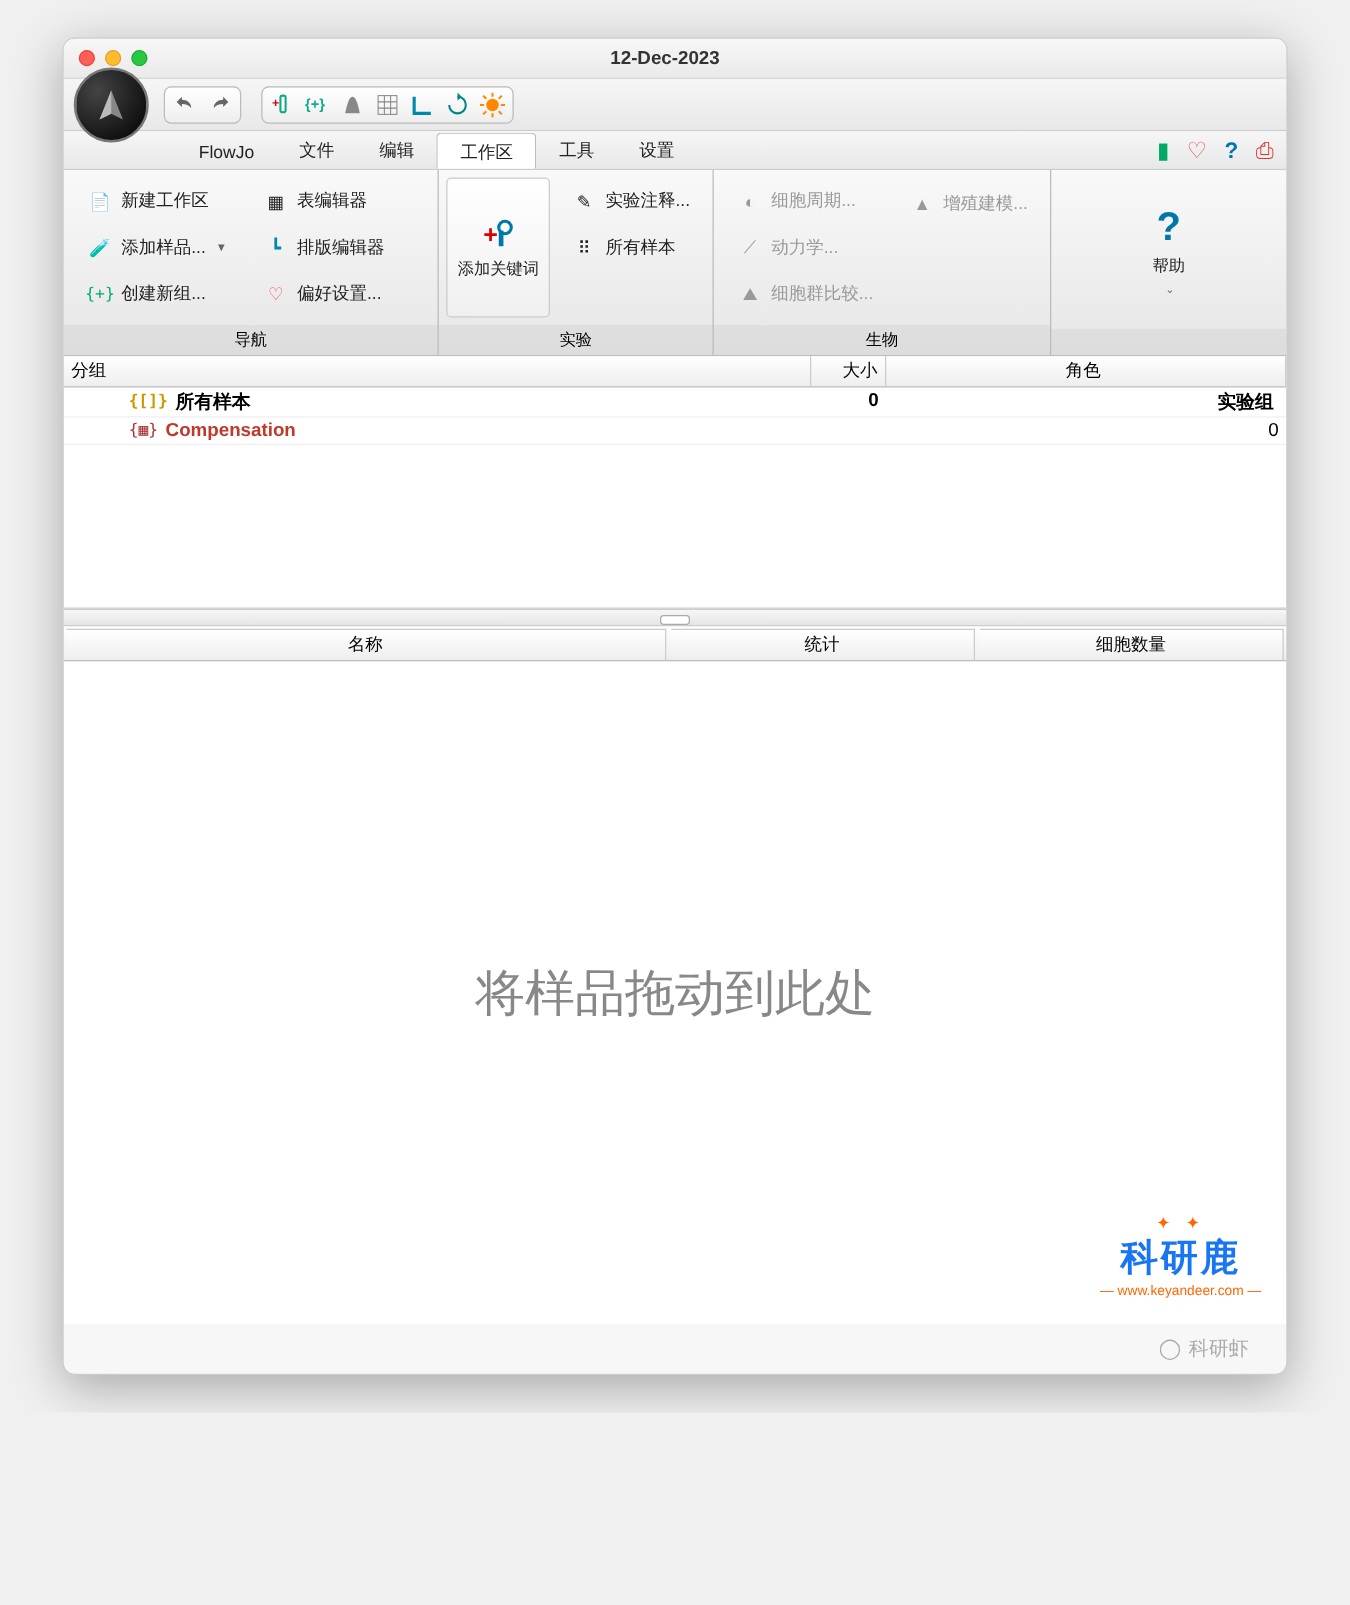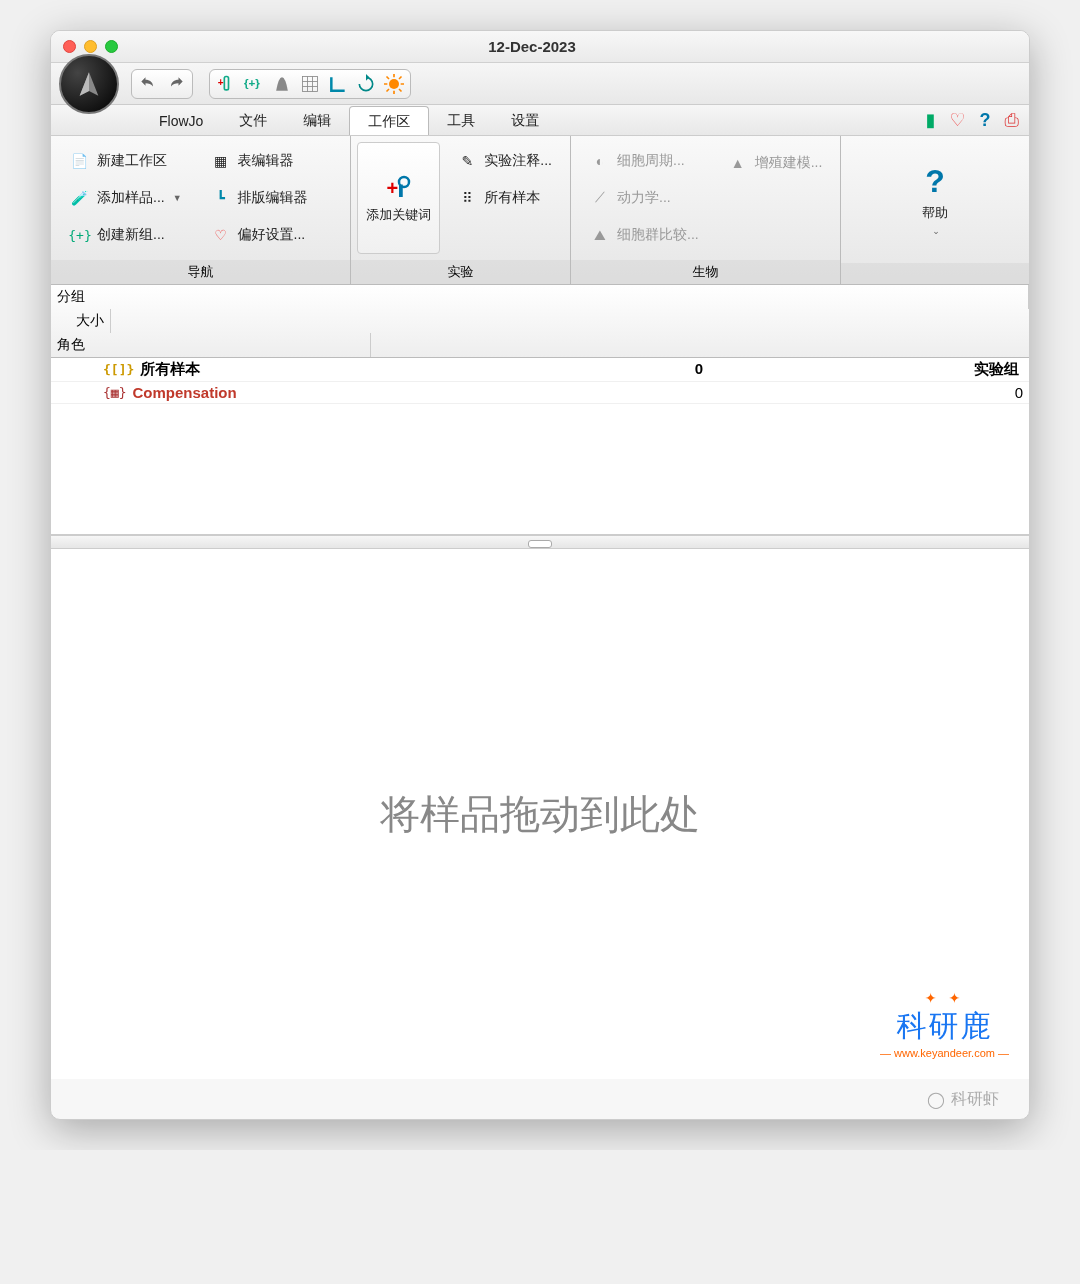--- a/index.html
+++ b/index.html
@@ -28,36 +28,36 @@
   .ribbon-group { border-right: 1px solid #bbb; display: flex; flex-direction: column; }
   .ribbon-body { flex: 1; display: flex; padding: 4px; }
   .ribbon-label { text-align: center; font-size: 13px; padding: 3px 0; background: rgba(0,0,0,0.04); }
   .rbtn { display: flex; align-items: center; gap: 6px; padding: 5px 8px; font-size: 14px; color: #222; border-radius: 4px; white-space: nowrap; }
   .rbtn.big { flex-direction: column; justify-content: center; width: 84px; gap: 4px; font-size: 13px; border: 1px solid #ccc; background: linear-gradient(#fff,#f0f0f0); border-radius: 4px; margin: 2px; }
   .rbtn.disabled { color: #999; }
   .rcol { display: flex; flex-direction: column; justify-content: space-around; padding: 2px 6px; }
   .ricon { width: 22px; height: 22px; display: inline-flex; align-items: center; justify-content: center; }
   .drop { font-size: 9px; color: #666; margin-left: 2px; }
   .table-wrap { border-bottom: 1px solid #ccc; }
-  .thead { display: flex; background: linear-gradient(#fff,#eee); border-bottom: 1px solid #bbb; font-size: 14px; flex-direction: column; }
+  .thead { display: flex; background: linear-gradient(#fff,#eee); border-bottom: 1px solid #bbb; font-size: 14px; }
   .th { padding: 3px 6px; border-right: 1px solid #ccc; }
   .trow { display: flex; font-size: 15px; border-bottom: 1px solid #f0f0f0; }
   .td { padding: 2px 6px; }
   .c1 { flex: 1; display: flex; align-items: center; gap: 6px; }
   .c2 { width: 60px; text-align: right; }
   .c3 { width: 320px; text-align: right; padding-right: 10px; }
   .spacer-v { height: 130px; }
   .divider { height: 14px; background: linear-gradient(#f6f6f6,#e6e6e6); border-top: 1px solid #ccc; border-bottom: 1px solid #ccc; position: relative; }
   .divider::after { content: ""; position: absolute; left: 50%; top: 4px; width: 22px; height: 6px; border: 1px solid #aaa; border-radius: 3px; background: #fff; transform: translateX(-50%); }
   .thead2 { display: flex; background: linear-gradient(#fff,#eee); border-bottom: 1px solid #bbb; font-size: 14px; }
   .thead2 .th2 { flex: 1; text-align: center; padding: 3px; border-right: 1px solid #ccc; border-top: 1px solid #ccc; margin:2px 2px 0; background: linear-gradient(#fff,#eee); }
   .dropzone { height: 530px; display: flex; align-items: center; justify-content: center; position: relative; }
   .dropzone .msg { font-size: 40px; color: #888; }
   .watermark { position: absolute; right: 20px; bottom: 20px; text-align: center; font-size: 11px; }
-  .watermark .big { font-size: 30px; font-weight: 400; color: #1976f2; letter-spacing: 2px; }
+  .watermark .big { font-size: 30px; font-weight: 700; color: #1976f2; letter-spacing: 2px; }
   .watermark .small { color: #f60; font-size: 11px; }
   .footer-wm { height: 40px; background: rgba(0,0,0,0.03); display:flex; align-items:center; justify-content:flex-end; padding-right:30px; color:#aaa; font-size:16px; gap:6px;}
   .row1 .trow:nth-child(1){ font-weight:bold; }
   .comp { color: #c0392b; font-weight: bold; }
   .braces { font-family: monospace; font-size: 13px; }
 </style>
 </head>
 <body>
 
 <div class="window">
@@ -266,21 +266,21 @@
         </div>
       </div>
       <div class="ribbon-label">&nbsp;</div>
     </div>
   </div>
 
   <div class="table-wrap">
     <div class="thead">
       <div class="th c1">分组</div>
       <div class="th c2">大小</div>
-      <div class="th c3" style="text-align:left">角色</div>
+      <div class="th c3" style="text-align:center">角色</div>
     </div>
     <div class="row1">
       <div class="trow">
         <div class="td c1">
             <span style="width:40px"></span>
             <span class="braces" style="color:#c90">{[]}</span>
             <span style="font-weight:bold">所有样本</span>
           </div>
         <div class="td c2">0</div>
         <div class="td c3">实验组</div>
@@ -292,20 +292,25 @@
             <span class="comp">Compensation</span>
           </div>
         <div class="td c2">0</div>
       </div>
     </div>
     <div class="spacer-v"></div>
   </div>
 
   <div class="divider"></div>
 
+  <div class="thead2">
+    <div class="th2" style="flex:2">名称</div>
+    <div class="th2">统计</div>
+    <div class="th2">细胞数量</div>
+  </div>
 
   <div class="dropzone">
     <div class="msg">将样品拖动到此处</div>
     <div class="watermark">
       <div style="color:#f60;font-size:14px;letter-spacing:4px">✦ ✦</div>
       <div class="big">科研鹿</div>
       <div class="small">— <span>www.keyandeer.com</span> —</div>
     </div>
   </div>
 

